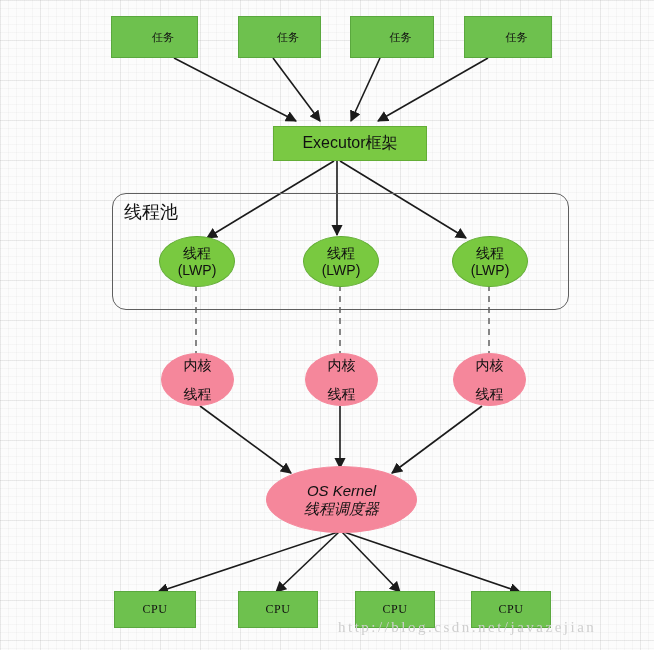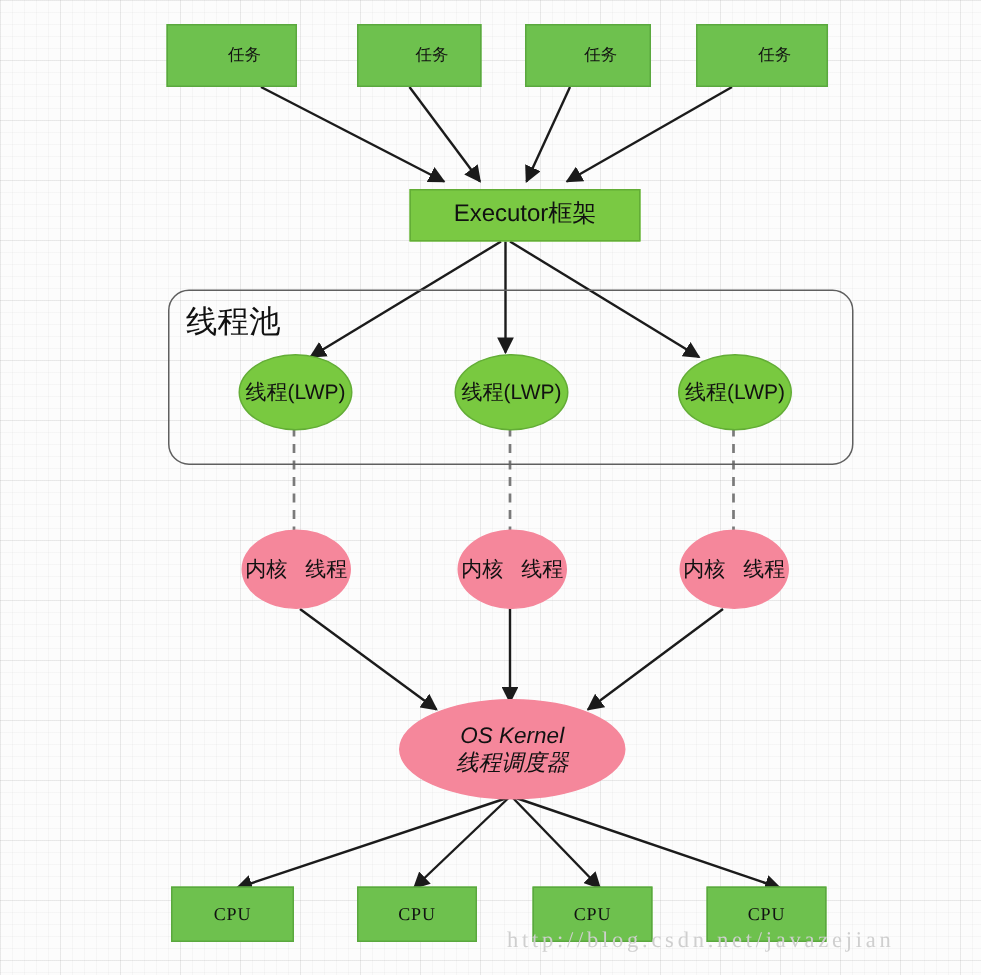--- a/index.html
+++ b/index.html
@@ -81,42 +81,42 @@
   }
   .pool {
     position: absolute;
     border: 1.5px solid #5f5f5f;
     border-radius: 14px;
     box-sizing: border-box;
     background: transparent;
   }
   .pool-label {
     position: absolute;
-    font-size: 21px;
+    font-size: 18px;
     color: #111111;
     font-family: Liberation Serif, serif;
   }
   .watermark-red {
     position: absolute;
     color: #e8556d;
     font-size: 19px;
     white-space: nowrap;
     letter-spacing: 0.2px;
   }
   .watermark-gray {
     position: absolute;
     color: #cfcfcf;
     font-size: 15px;
     white-space: nowrap;
     letter-spacing: 2.5px;
     font-family: "Liberation Serif", "DejaVu Serif", serif;
   }
   .stack {
     display: flex;
-    flex-direction: row;
+    flex-direction: column;
     align-items: center;
     justify-content: center;
   }
 </style>
 </head>
 <body>
 
 <div id="canvas">
 
   <svg id="edges" viewBox="0 0 654 650" width="654" height="650">

